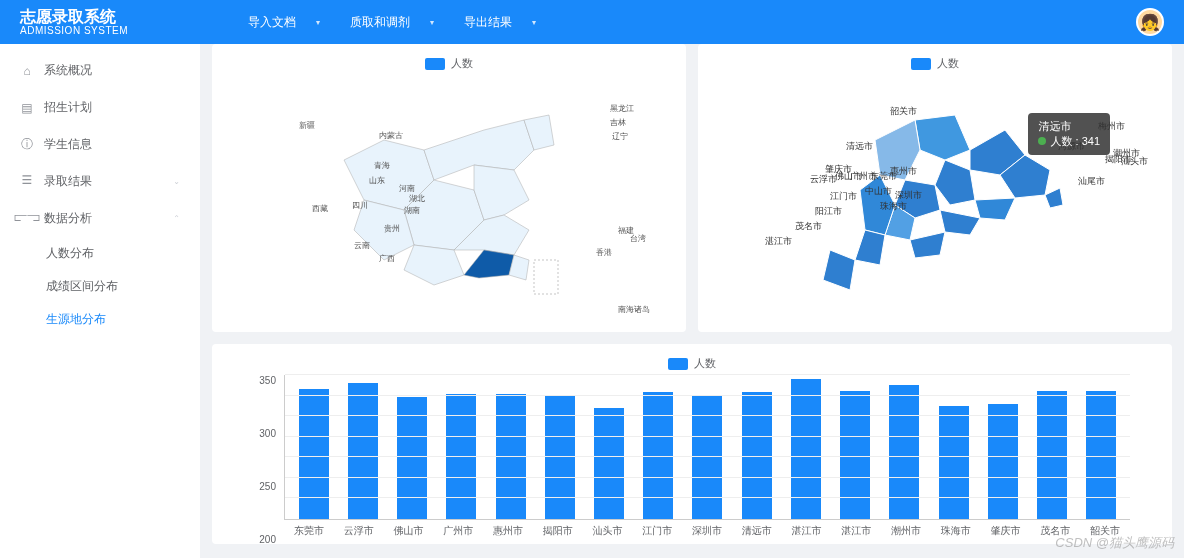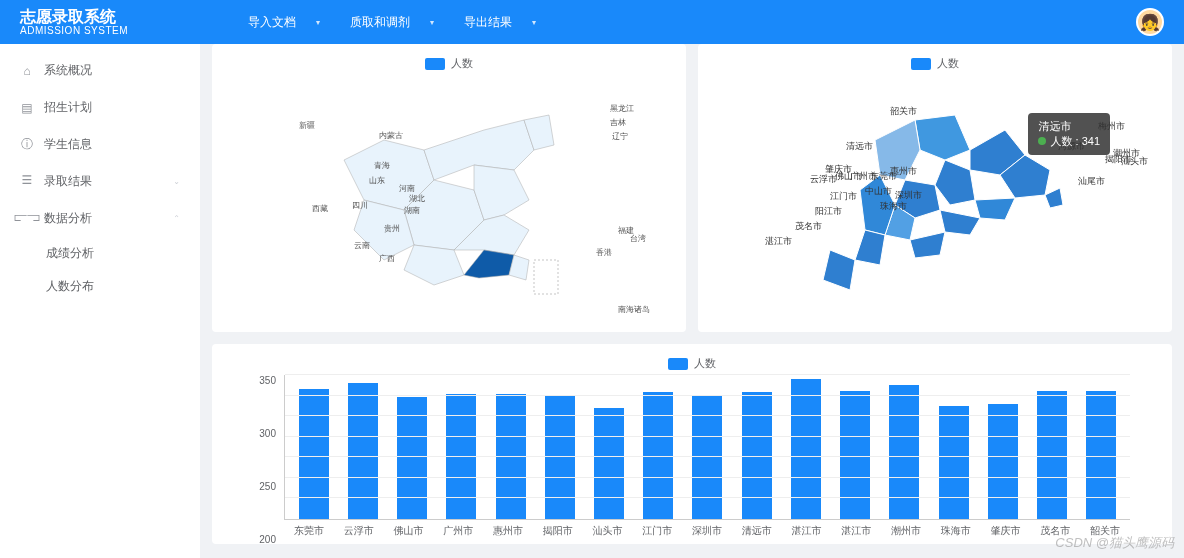--- a/index.html
+++ b/index.html
@@ -97,22 +97,23 @@
         </span>
         <span class="chev" style="color:#c0c4cc">⌄</span>
       </div>
     <div class="menu-item has-sub">
         <span style="display:flex;gap:10px">
           <span class="menu-icon">⫍⫎</span>
           <span>数据分析</span>
         </span>
         <span class="chev" style="color:#c0c4cc">⌃</span>
       </div>
-    <div class="sub-item">成绩分析</div>
     <div class="sub-item">人数分布</div>
+    <div class="sub-item">成绩区间分布</div>
+    <div class="sub-item active">生源地分布</div>
   </div>
 
   <div class="content">
     <div class="row1">
       <div class="panel map-panel">
         <div class="legend">
             <span class="legend-box"></span>
             <span>人数</span>
           </div>
         <div class="map-area">

